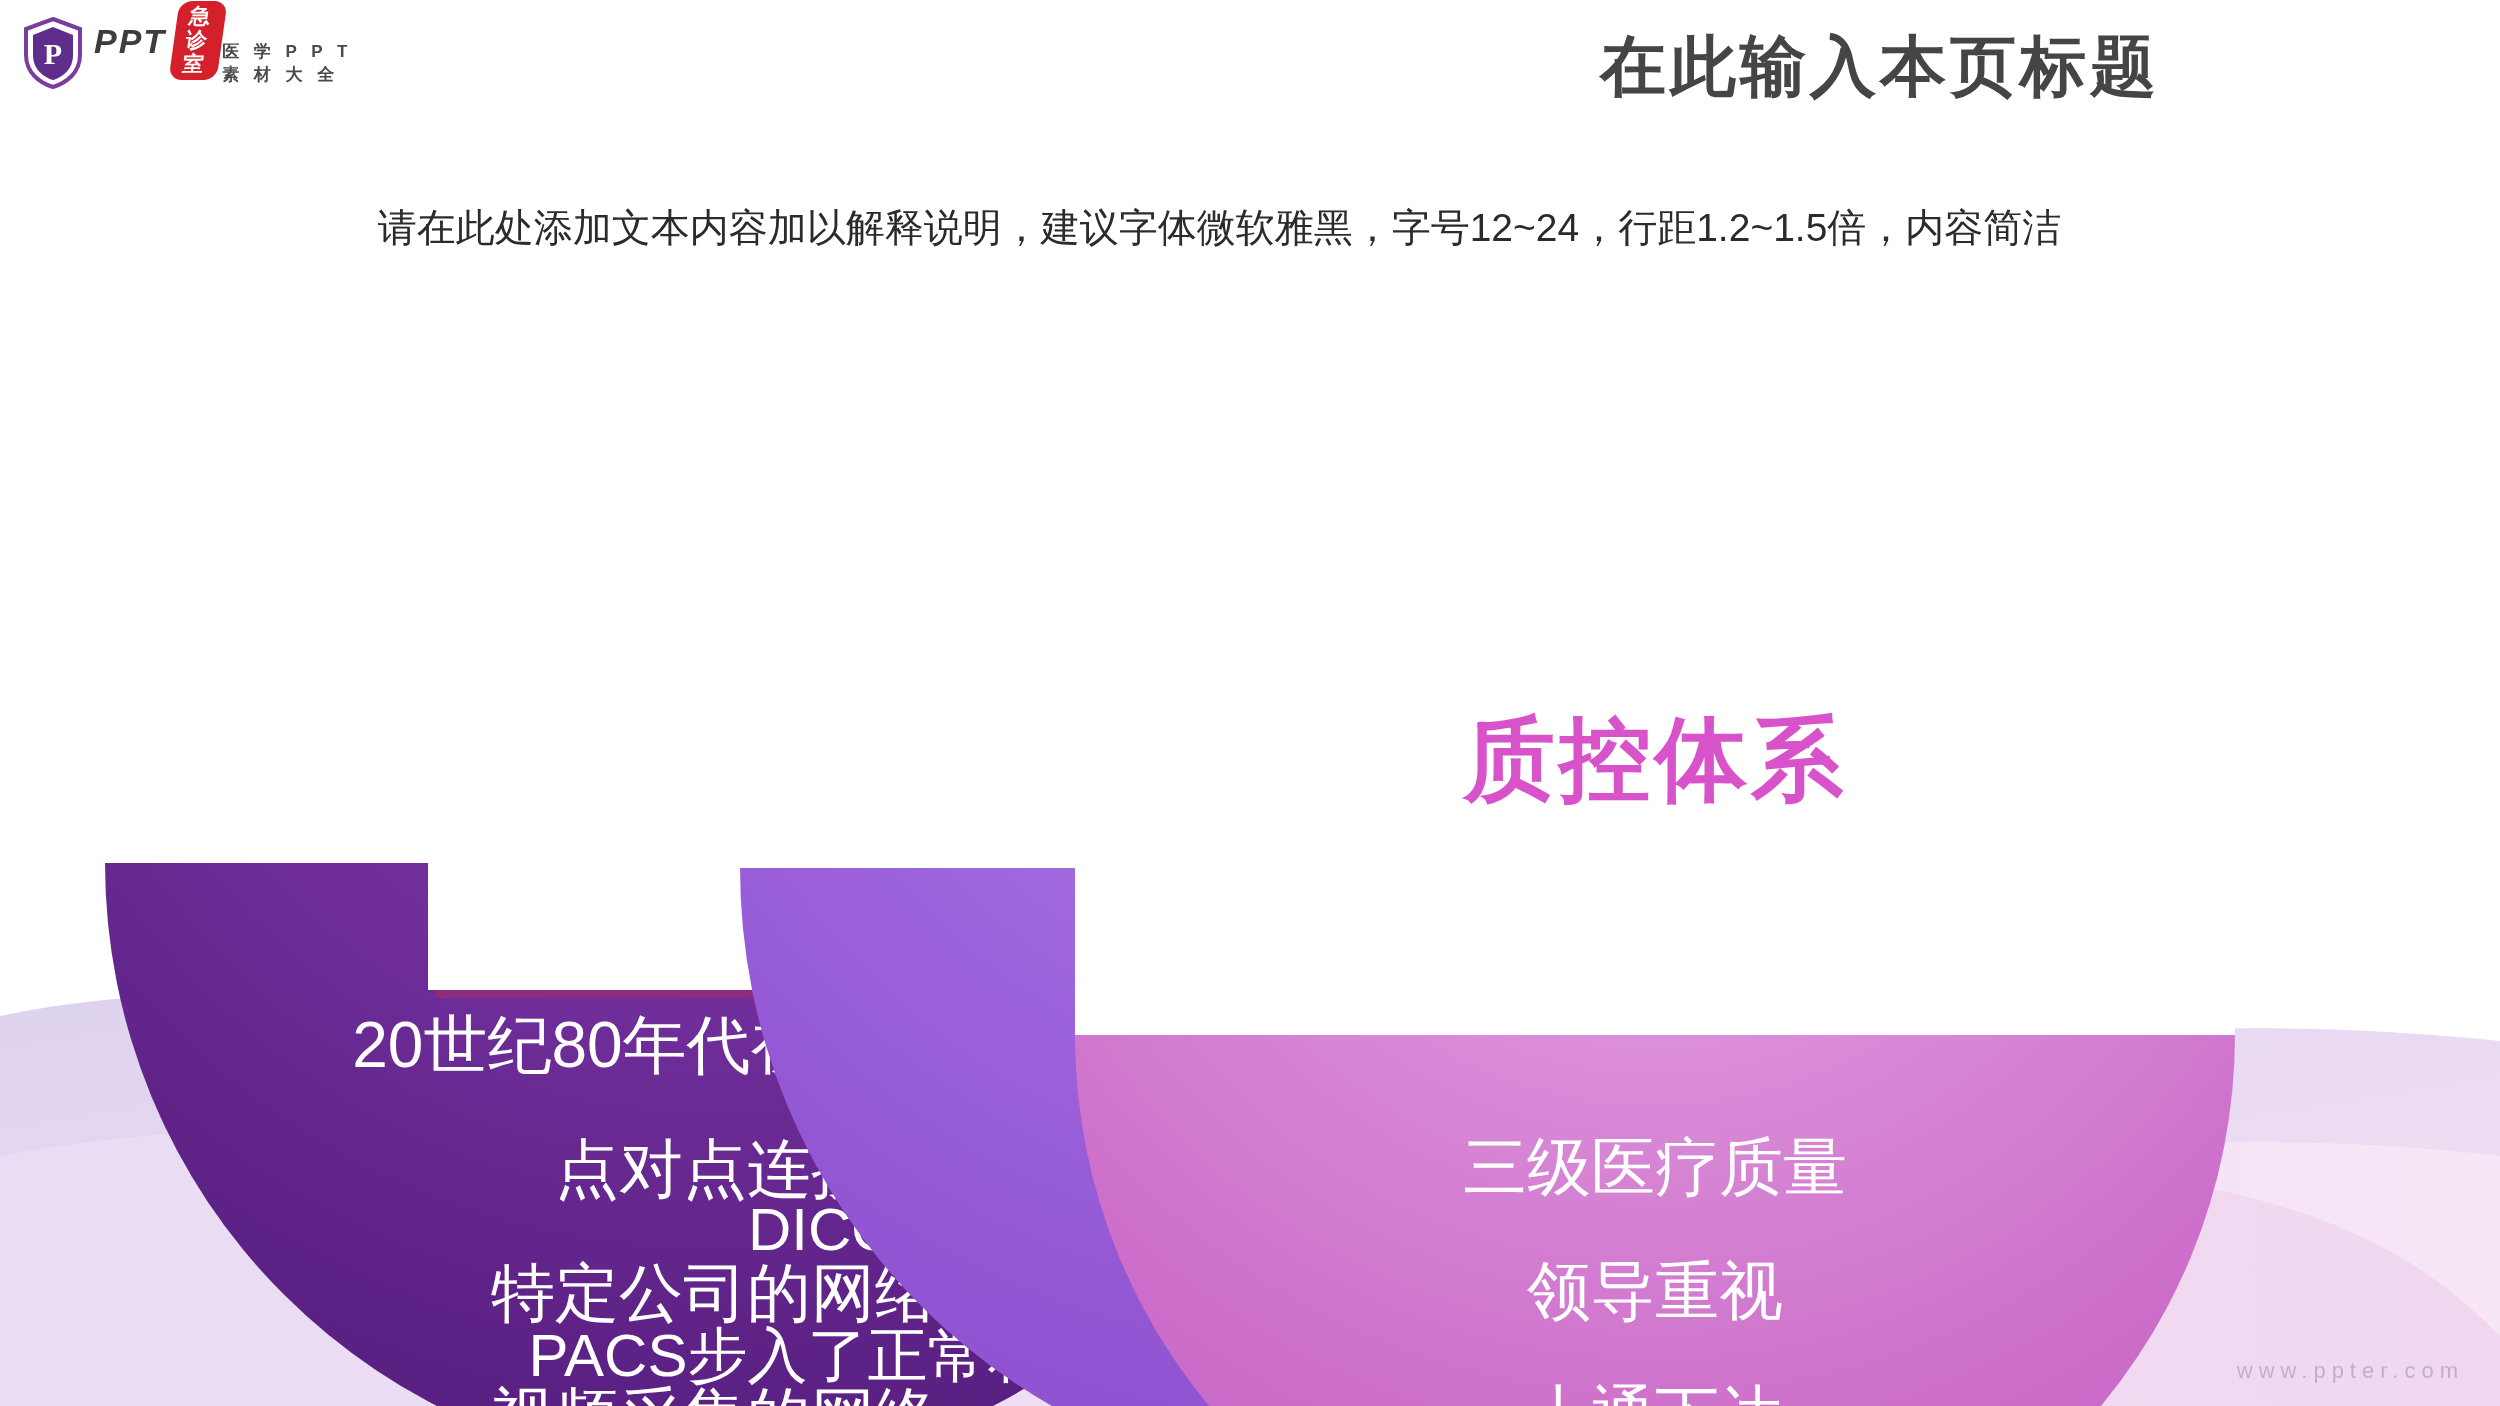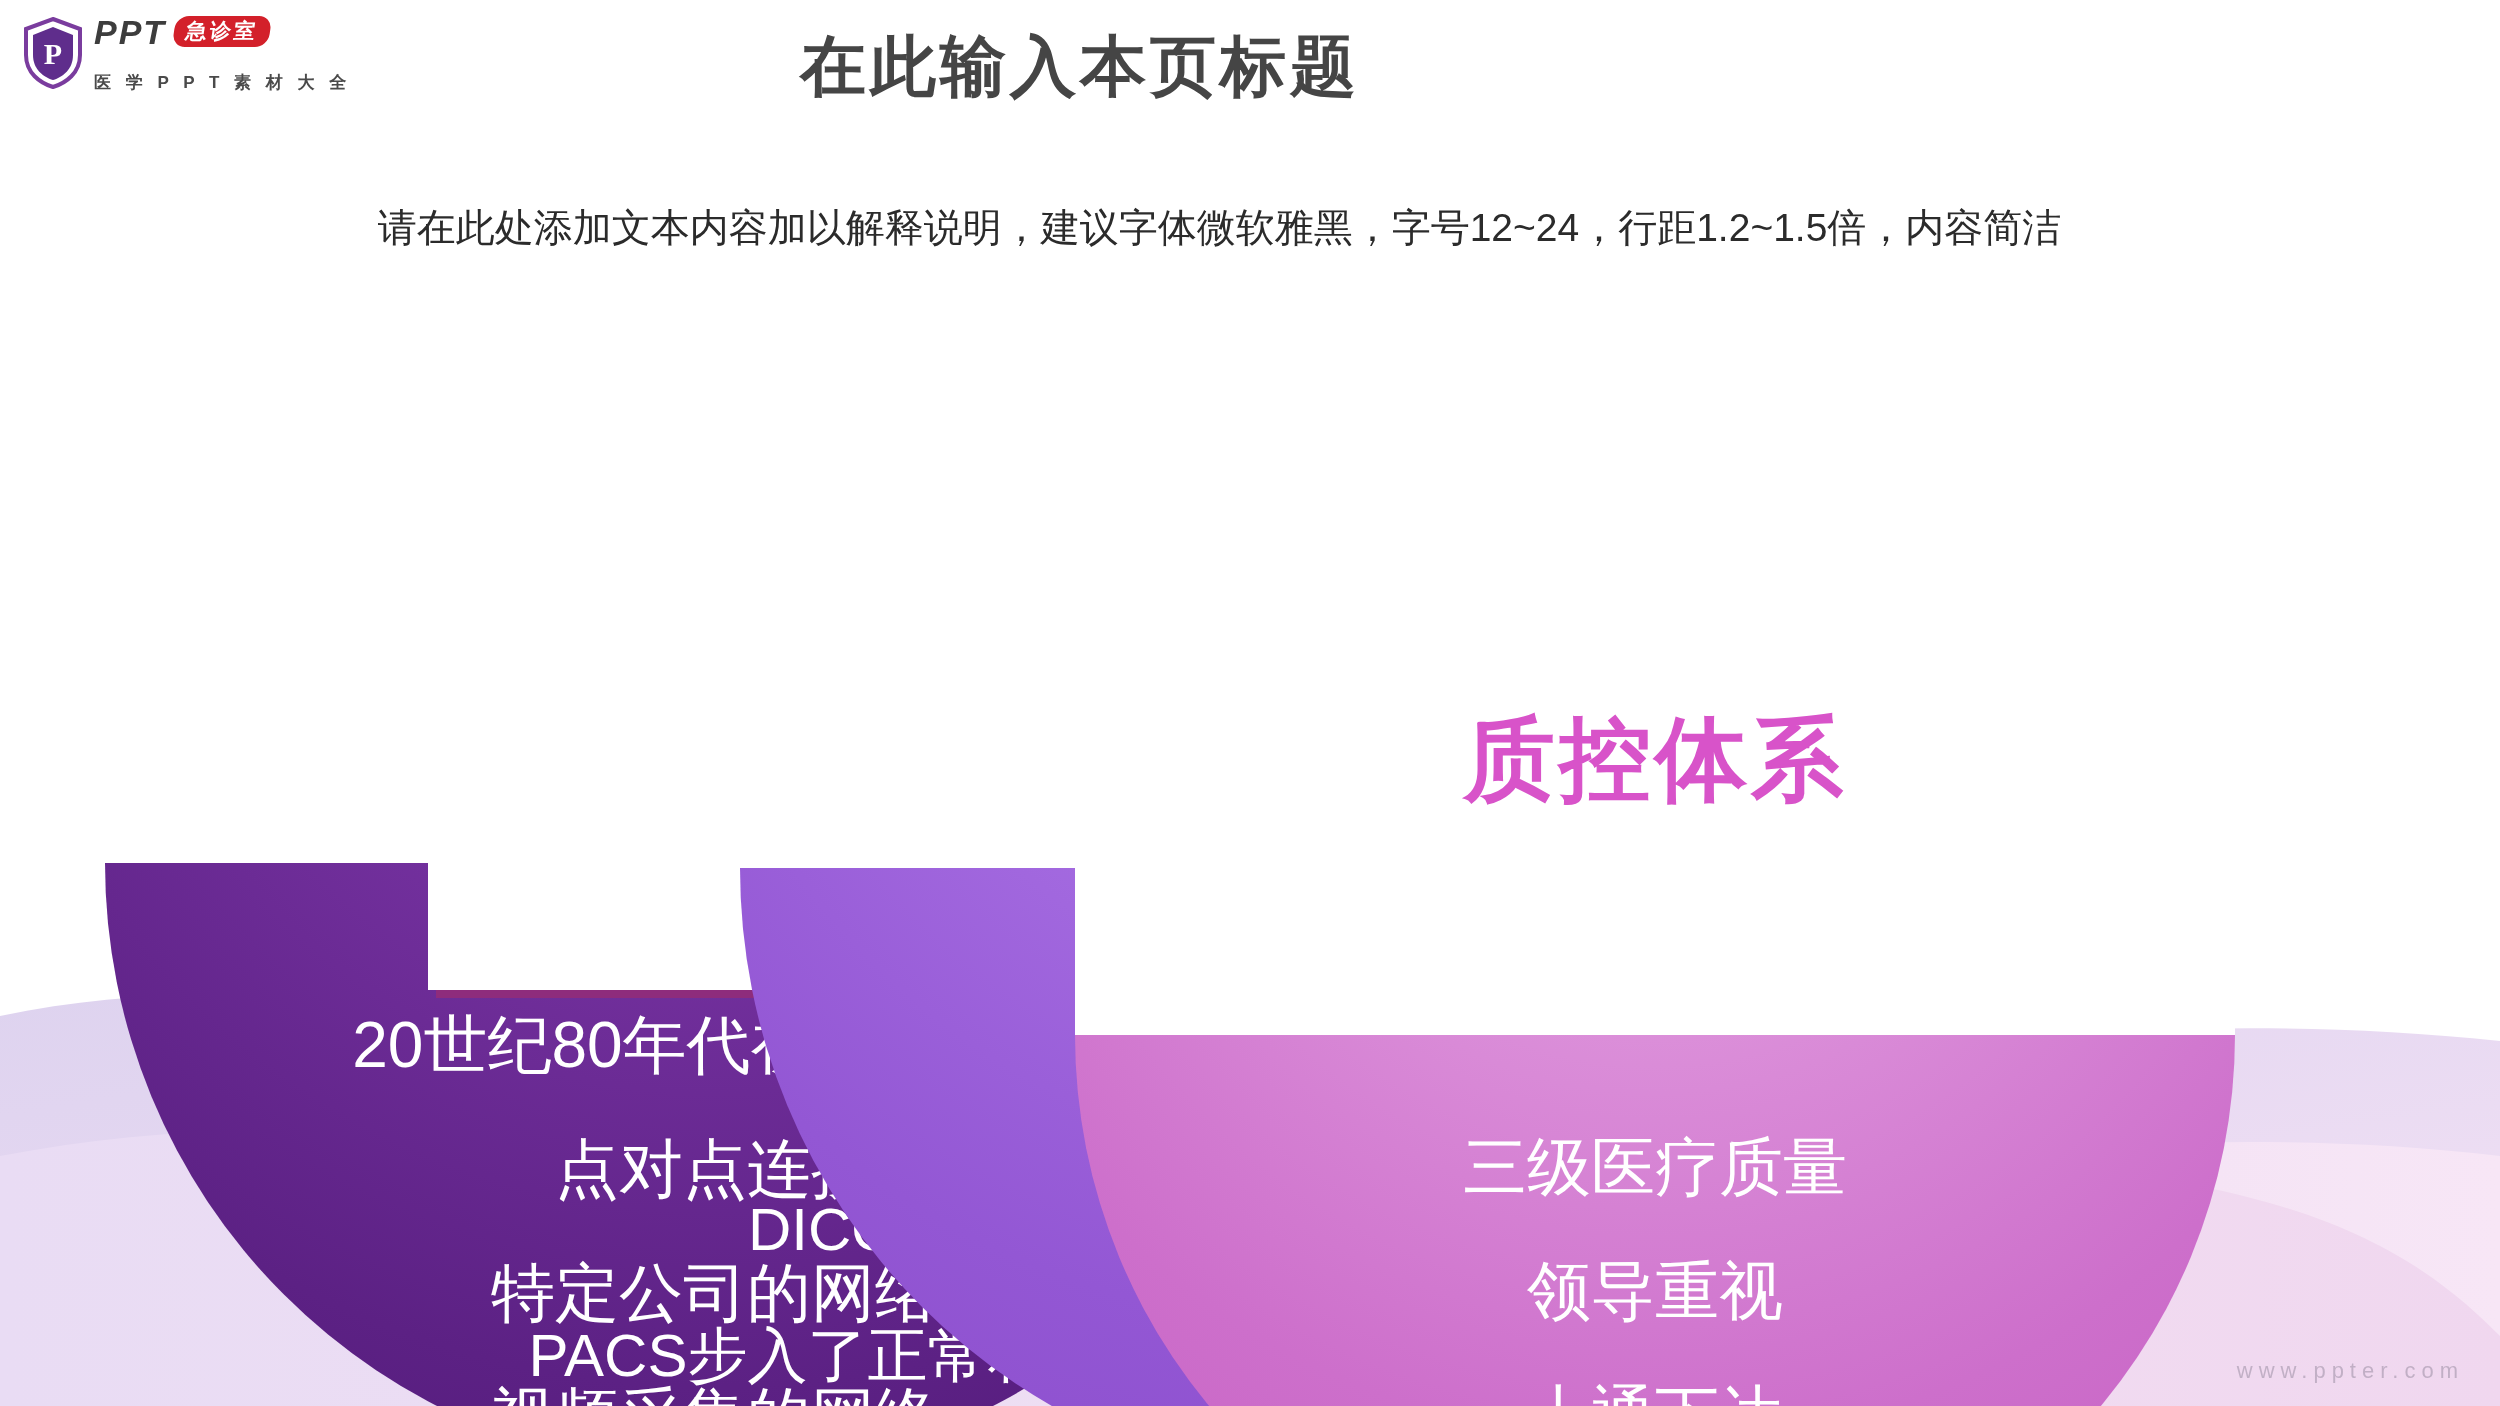--- a/index.html
+++ b/index.html
@@ -12,31 +12,31 @@
     position:relative;
   }
   .slide{position:absolute;inset:0;overflow:hidden;background:#fff;}
 
   
   .bg-wave{position:absolute;left:0;bottom:0;width:2500px;height:720px;z-index:0;pointer-events:none;}
 
   
   .logo{position:absolute;left:22px;top:10px;width:360px;height:86px;z-index:30;display:flex;align-items:center;}
   .logo-shield{width:62px;height:72px;flex:0 0 auto;position:relative;margin-right:10px;}
-  .logo-text{display:flex;flex-direction:column;justify-content:flex-end;}
+  .logo-text{display:flex;flex-direction:row;justify-content:flex-end;}
   .logo-row1{display:flex;align-items:center;height:40px;}
   .logo-ppt{font-family:"Liberation Sans",sans-serif;font-weight:bold;font-style:italic;
             font-size:34px;letter-spacing:2px;color:#3d3d3d;line-height:1;}
   .logo-badge{margin-left:8px;background:#d3202a;color:#fff;font-size:21px;font-weight:bold;
               letter-spacing:3px;padding:3px 12px 4px 12px;border-radius:13px 13px 13px 13px;
               transform:skewX(-8deg);line-height:1.15;}
   .logo-sub{font-size:17px;color:#4a4a4a;letter-spacing:5px;margin-top:19px;font-weight:bold;}
 
   
-  .title{position:absolute;top:30px;left:0;width:2160px;text-align:center;z-index:20;
+  .title{position:absolute;top:30px;left:0;width:2160px;text-align:right;z-index:20;
          font-size:66px;font-weight:bold;color:#454545;letter-spacing:4px;line-height:1.1;}
   .subtitle{position:absolute;top:196px;left:0;width:2439px;text-align:center;z-index:20;
             font-size:39px;color:#2b2b2b;line-height:1.62;letter-spacing:0px;}
   .subtitle div{display:block;}
 
   
   .circle{position:absolute;z-index:10;}
   .circle .arc{position:absolute;left:0;top:0;}
   .circle .dome{position:absolute;left:0;top:0;width:100%;height:50%;
                 background:#ffffff;z-index:1;}

